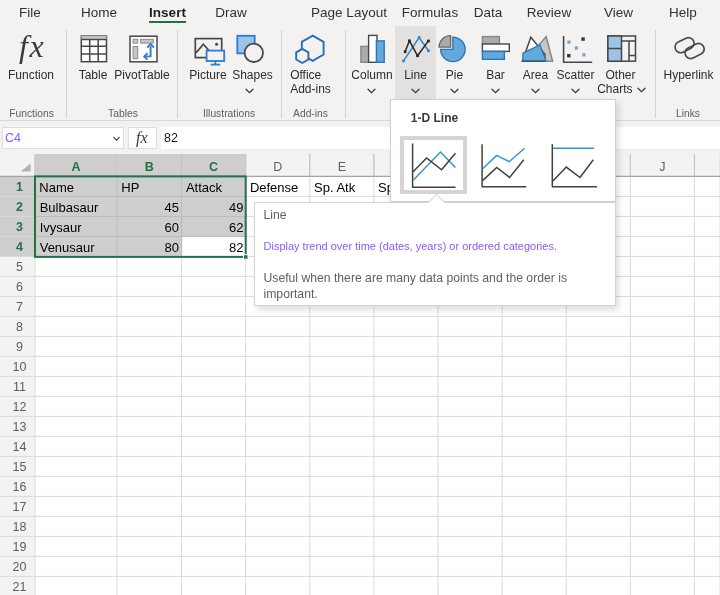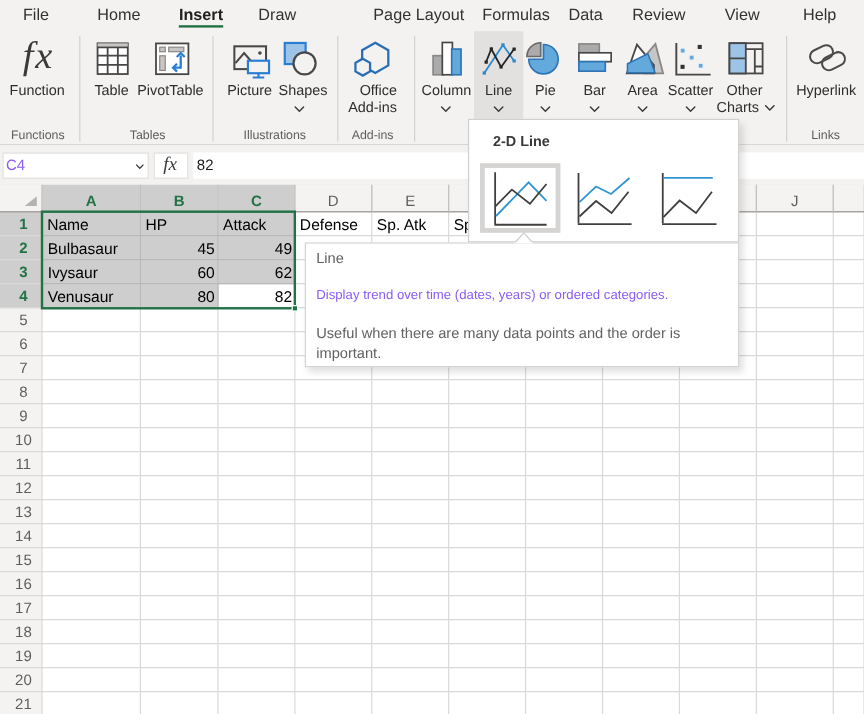--- a/index.html
+++ b/index.html
@@ -43,21 +43,21 @@
 <div class="lbl" style="left:142px;top:67.5px;">PivotTable</div>
 <div class="lbl" style="left:208px;top:67.5px;">Picture</div>
 <div class="lbl" style="left:252.5px;top:67.5px;">Shapes</div>
 <div class="lbl" style="left:372px;top:67.5px;">Column</div>
 <div class="lbl" style="left:415.5px;top:67.5px;">Line</div>
 <div class="lbl" style="left:454.5px;top:67.5px;">Pie</div>
 <div class="lbl" style="left:495.5px;top:67.5px;">Bar</div>
 <div class="lbl" style="left:535.5px;top:67.5px;">Area</div>
 <div class="lbl" style="left:575.5px;top:67.5px;">Scatter</div>
 <div class="lbl" style="left:688.5px;top:67.5px;">Hyperlink</div>
-<div class="lbl" style="left:310.5px;top:67.5px;text-align:right;">Office<br>Add-ins</div>
+<div class="lbl" style="left:310.5px;top:67.5px;text-align:left;">Office<br>Add-ins</div>
 <div class="lbl" style="left:620.5px;top:67.5px;text-align:center;">Other<br>Charts <span style="display:inline-block;width:8px"></span></div>
 <svg class="abs" style="left:245.0px;top:87.5px;" width="9" height="7" viewBox="0 0 9 7">
     <path d="M1 1.2 L4.5 4.7 L8 1.2" stroke="#3b3a39" stroke-width="1.25" fill="none" stroke-linecap="round"></path>
   </svg>
 <svg class="abs" style="left:366.5px;top:87.5px;" width="9" height="7" viewBox="0 0 9 7">
     <path d="M1 1.2 L4.5 4.7 L8 1.2" stroke="#3b3a39" stroke-width="1.25" fill="none" stroke-linecap="round"></path>
   </svg>
 <svg class="abs" style="left:411.0px;top:87.5px;" width="9" height="7" viewBox="0 0 9 7">
     <path d="M1 1.2 L4.5 4.7 L8 1.2" stroke="#3b3a39" stroke-width="1.25" fill="none" stroke-linecap="round"></path>
   </svg>
@@ -273,21 +273,21 @@
 <text x="243.5" y="231.6" text-anchor="end">62</text>
 <text x="39.7" y="251.6">Venusaur</text>
 <text x="179" y="251.6" text-anchor="end">80</text>
 <text x="243.5" y="251.6" text-anchor="end">82</text>
 </g>
 <rect x="35" y="176.4" width="210.7" height="80.5" fill="none" stroke="#217346" stroke-width="2"></rect>
 <rect x="243.5" y="254.7" width="4.5" height="4.5" fill="#217346" stroke="#fff" stroke-width="1"></rect>
 </svg>
 
 <div class="abs" style="left:390px;top:99px;width:226px;height:103px;background:#fff;border:1px solid #d2d0ce;box-sizing:border-box;box-shadow:3px 4px 6px rgba(0,0,0,0.13);"></div>
-<div class="abs" style="left:410.8px;top:111px;font-size:12px;font-weight:600;color:#3b3a39;">2-D Line</div>
+<div class="abs" style="left:410.8px;top:111px;font-size:12px;font-weight:600;color:#3b3a39;">1-D Line</div>
 <div class="abs" style="left:400px;top:136px;width:66.5px;height:57.5px;background:#fff;border:4px solid #d6d4d2;box-sizing:border-box;"></div>
 <svg class="abs" style="left:405px;top:141px;" width="56" height="48" viewBox="0 0 56 48">
 <path d="M7.6 2.5 V46" stroke="#404040" stroke-width="1.5" fill="none"></path>
 <path d="M7 46.3 H50.5" stroke="#404040" stroke-width="1.5" fill="none"></path>
 <path d="M8.4 39 L35.5 11 L50.4 26.4" stroke="#2f96d3" stroke-width="1.5" fill="none"></path>
 <path d="M7.8 31 L21.6 17 L36.6 28.8 L50.4 12.3" stroke="#404040" stroke-width="1.5" fill="none"></path>
 </svg>
 <svg class="abs" style="left:477px;top:141px;" width="56" height="48" viewBox="0 0 56 48">
 <path d="M5.1 3.2 V45" stroke="#404040" stroke-width="1.5" fill="none"></path>
 <path d="M4.5 45.7 H49.3" stroke="#404040" stroke-width="1.5" fill="none"></path>

